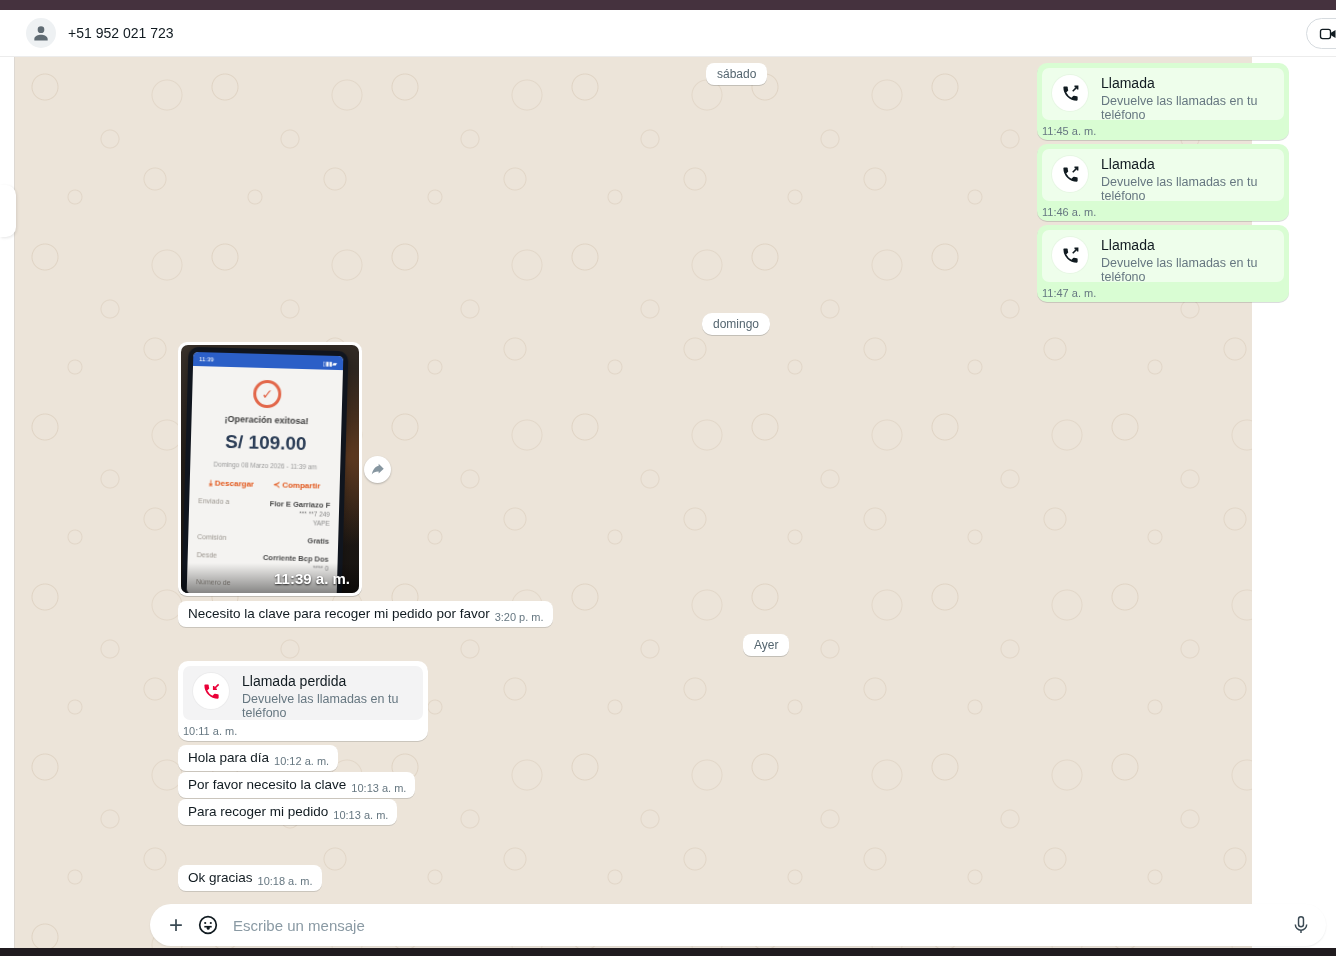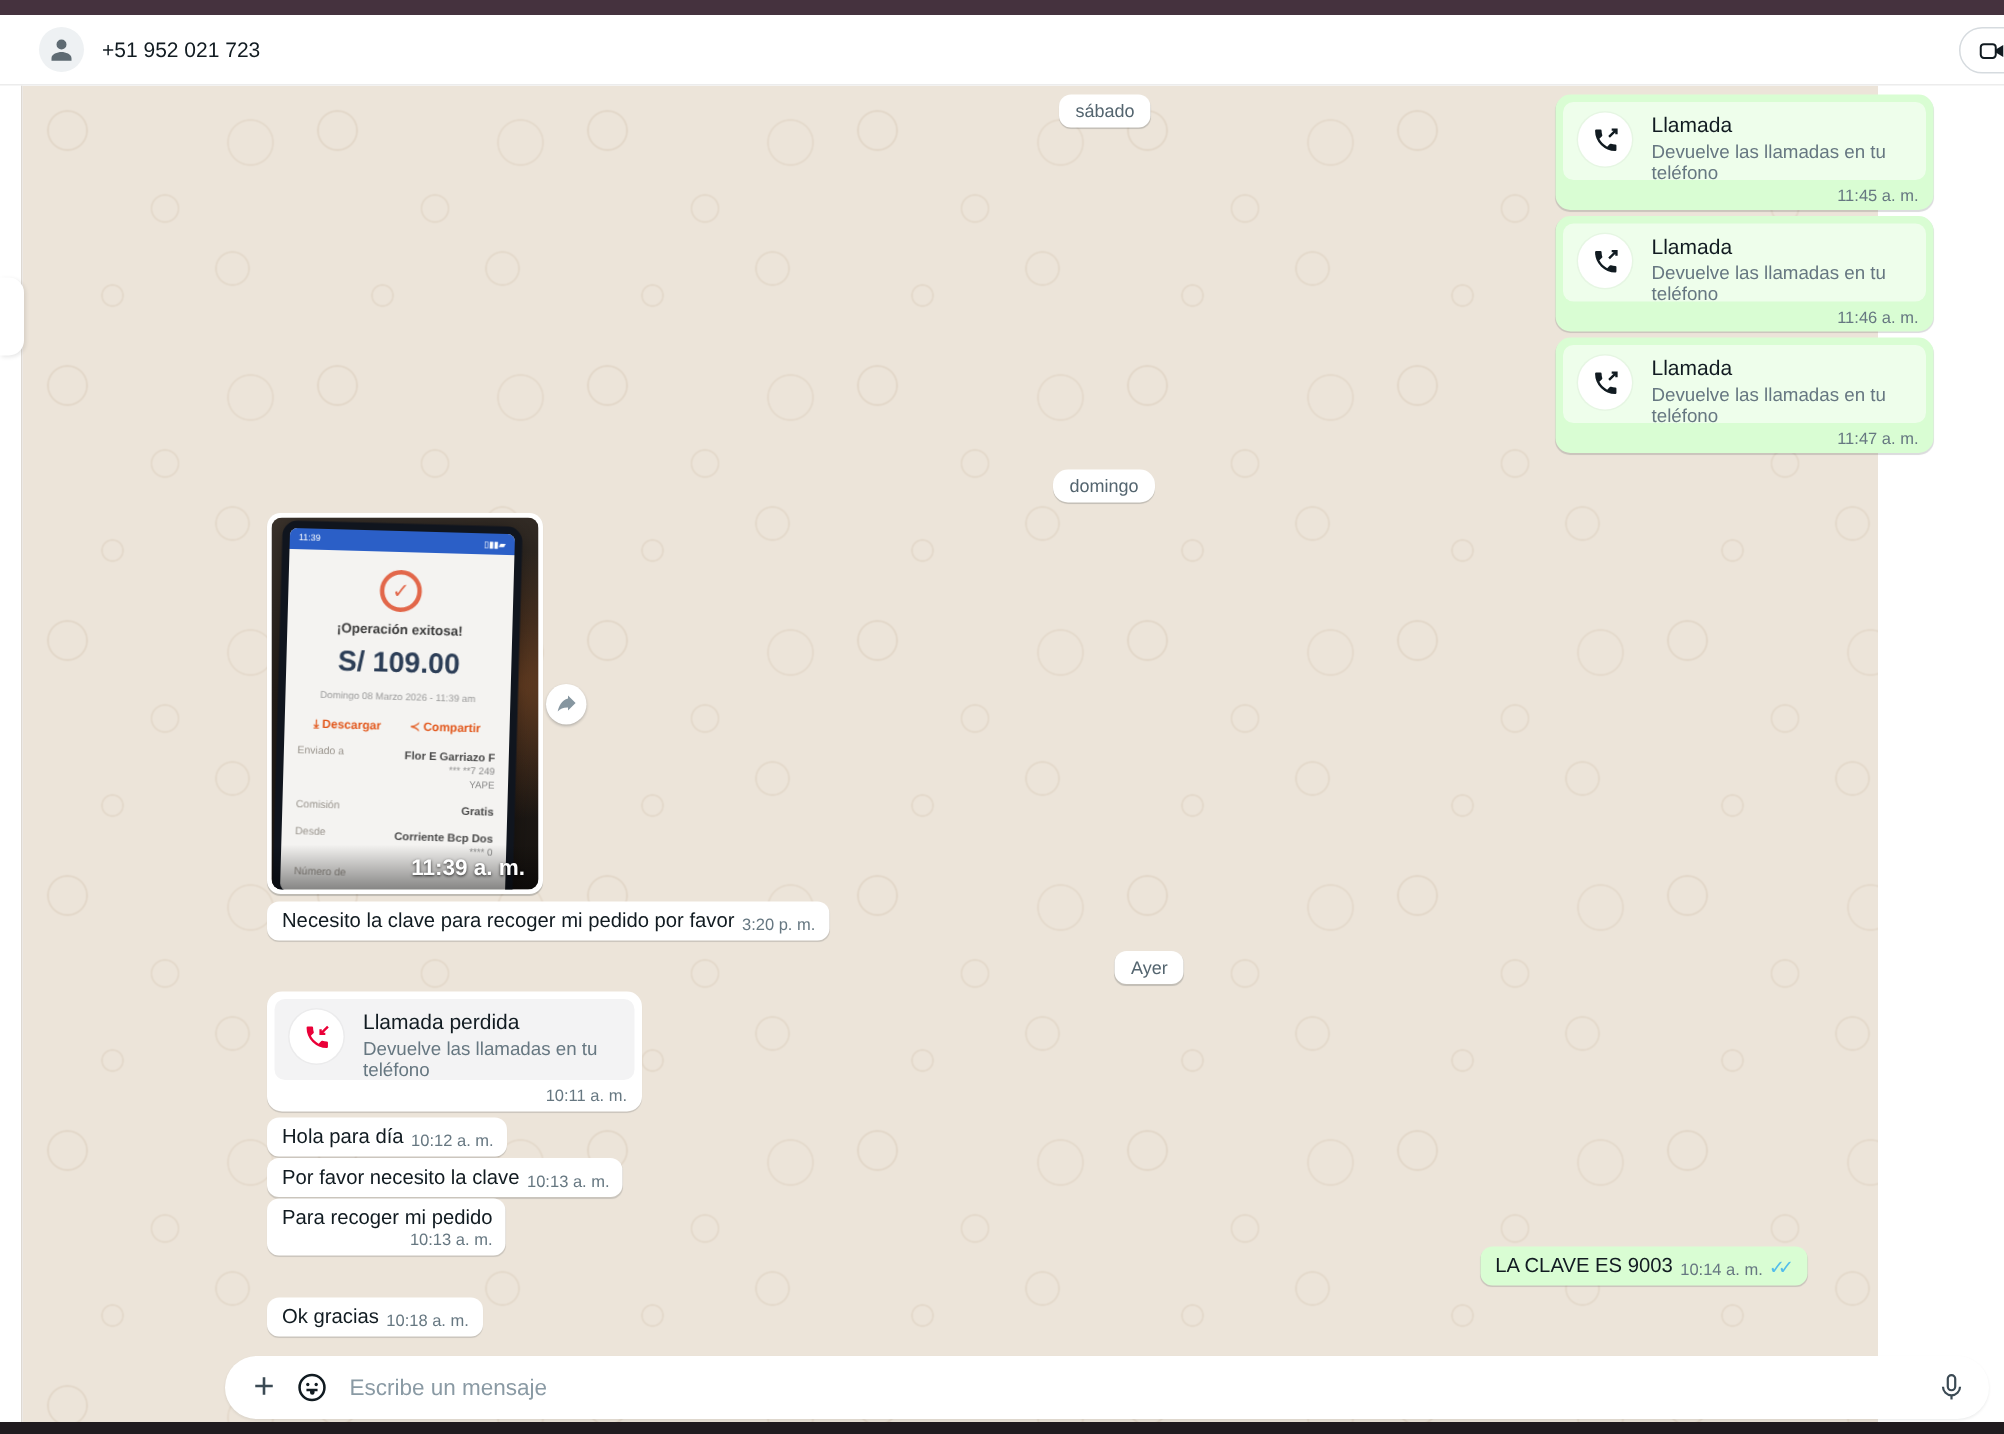--- a/index.html
+++ b/index.html
@@ -54,21 +54,21 @@
              box-shadow:0 1px .5px rgba(11,20,26,.15); }
   .callmsg.out { left:1022px; background:#d9fdd3; }
   .callmsg.in  { left:163px; background:#fff; width:250px; height:80px; }
   .call-card { display:flex; gap:13px; border-radius:7px; padding:7px 10px; height:52px; }
   .callmsg.out .call-card { background:rgba(255,255,255,.55); }
   .callmsg.in  .call-card { background:rgba(17,27,33,.05); height:54px; }
   .call-ico { width:36px; height:36px; border-radius:50%; background:#fff; flex:0 0 auto;
               display:flex; align-items:center; justify-content:center; box-shadow:0 0 0 1px rgba(0,0,0,.03); }
   .call-title { font-size:14px; color:#111b21; }
   .call-sub { font-size:12.5px; color:#667781; margin-top:3px; }
-  .call-time { text-align:right; font-size:11px; color:#667781; padding:5px 5px 0 0; }
+  .call-time { font-size:11px; color:#667781; padding:5px 5px 0 0; }
 
   
   .photo { position:absolute; left:163px; top:285px; width:184px; height:254px; background:#fff;
            border-radius:9px; padding:3px; box-shadow:0 1px .5px rgba(11,20,26,.2); }
   .photo-inner { position:relative; width:100%; height:100%; border-radius:7px; overflow:hidden;
                  background:
                    radial-gradient(90% 60% at 92% 45%, rgba(150,85,40,.55) 0%, rgba(0,0,0,0) 60%),
                    linear-gradient(165deg, #3a322b 0%, #241e19 40%, #171310 100%); }
   .screen { position:absolute; left:9px; top:9px; width:150px; height:242px; background:#f4f3f1;
             transform:rotate(1.6deg); border-radius:5px; overflow:hidden;
@@ -258,30 +258,25 @@
   <div class="msg in" style="left:163px; top:688px;">
     <span>Hola para día</span>
     <span class="time">10:12 a. m.</span>
   </div>
 
   <div class="msg in" style="left:163px; top:715px;">
     <span>Por favor necesito la clave</span>
     <span class="time">10:13 a. m.</span>
   </div>
 
-  <div class="msg in" style="left:163px; top:742px;flex-direction:column;">
+  <div class="msg in" style="left:163px; top:742px;">
     <span>Para recoger mi pedido</span>
     <span class="time">10:13 a. m.</span>
   </div>
 
-  <div class="msg out" style="right:47px; top:774px;">
-    <span>LA CLAVE ES 9003</span>
-    <span class="time">10:14 a. m.</span>
-    <span class="checks">✓✓</span>
-  </div>
 
   <div class="msg in" style="left:163px; top:808px;">
     <span>Ok gracias</span>
     <span class="time">10:18 a. m.</span>
   </div>
 
   <div id="composer">
     <span class="plus-btn">+</span>
     <span class="sticker-btn">
       <svg width="24" height="24" viewBox="0 0 24 24">

